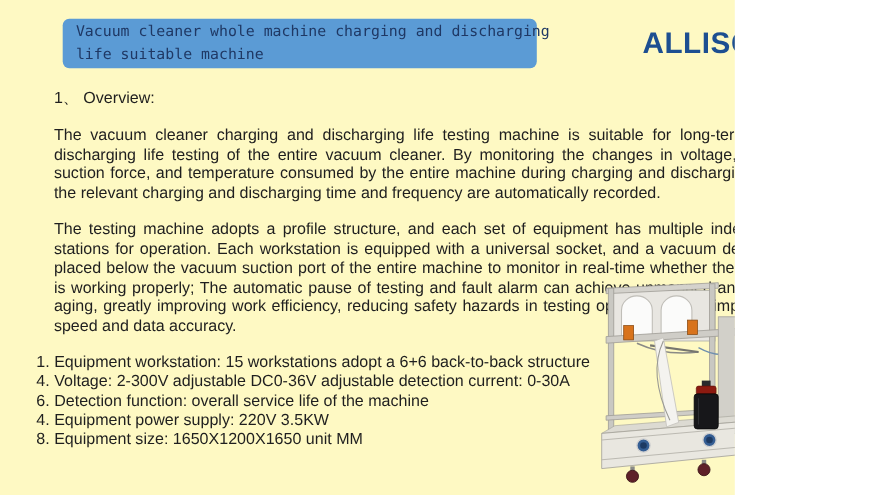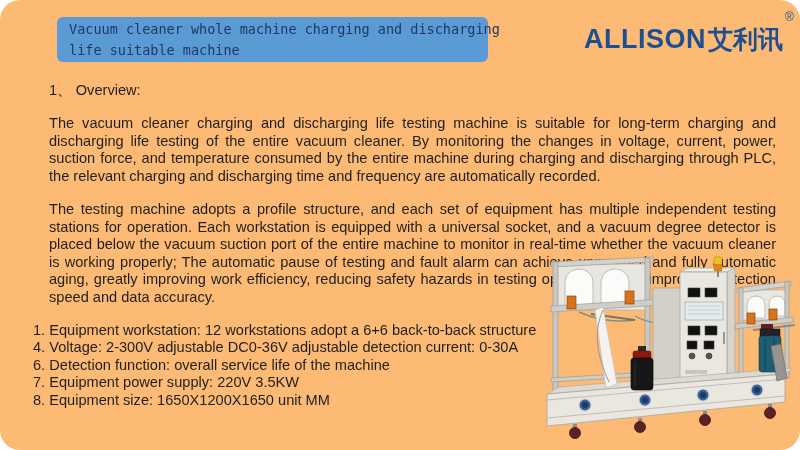--- a/index.html
+++ b/index.html
@@ -1,18 +1,18 @@
 <!DOCTYPE html>
 <html><head>
 <meta charset="utf-8">
 <style>
   html,body{margin:0;padding:0;background:#fff;}
   .page{
-    position:relative;width:800px;height:450px;background:#fdba74;overflow:hidden;
-    font-family:"Liberation Sans",sans-serif;color:#222;border-radius:20px;
+    position:relative;width:668px;height:450px;background:#fef9c3;overflow:hidden;
+    font-family:"Liberation Sans",sans-serif;color:#222;
   }
   
   .banner{
     position:absolute;left:57px;top:17px;width:431px;height:45px;
     background:#5b9bd5;border-radius:6px;box-sizing:border-box;
     padding:2px 10px 0 12px;
   }
   .banner .line{
     font-family:"DejaVu Sans Mono","Liberation Mono",monospace;
     font-size:13.5px;line-height:20.5px;color:#1f3864;white-space:nowrap;
@@ -52,24 +52,24 @@
   <div class="logo">
     <span class="latin">ALLISON</span>
     <span class="cjk">艾利讯</span>
     <span class="reg">®</span>
   </div>
 
   <div class="content">
     <p>1、 Overview:</p>
     <p class="para">The vacuum cleaner charging and discharging life testing machine is suitable for long-term charging and discharging life testing of the entire vacuum cleaner. By monitoring the changes in voltage, current, power, suction force, and temperature consumed by the entire machine during charging and discharging through PLC, the relevant charging and discharging time and frequency are automatically recorded.</p>
     <p class="para">The testing machine adopts a profile structure, and each set of equipment has multiple independent testing stations for operation. Each workstation is equipped with a universal socket, and a vacuum degree detector is placed below the vacuum suction port of the entire machine to monitor in real-time whether the vacuum cleaner is working properly; The automatic pause of testing and fault alarm can achieve unmanned and fully automatic aging, greatly improving work efficiency, reducing safety hazards in testing operations, and improving detection speed and data accuracy.</p>
-    <div class="param-line">1. Equipment workstation: 12 workstations adopt a 6+6 back-to-back structure</div>
+    <div class="param-line">1. Equipment workstation: 15 workstations adopt a 6+6 back-to-back structure</div>
     <div class="param-line">4. Voltage: 2-300V adjustable DC0-36V adjustable detection current: 0-30A</div>
     <div class="param-line">6. Detection function: overall service life of the machine</div>
-    <div class="param-line">7. Equipment power supply: 220V 3.5KW</div>
+    <div class="param-line">4. Equipment power supply: 220V 3.5KW</div>
     <div class="param-line">8. Equipment size: 1650X1200X1650 unit MM</div>
   </div>
 
   <div class="figure">
     <svg width="250" height="196" viewBox="0 0 250 196">
 
       <g>
         <rect x="10" y="14" width="95" height="46" fill="#e8e6e1" stroke="#b5b3ab" stroke-width="0.8"></rect>
         <path d="M20,56 v-24 a14,13 0 0 1 28,0 v24 z" fill="#fbfbfa" stroke="#c0beb8"></path>
         <path d="M56,54 v-22 a14,13 0 0 1 28,0 v22 z" fill="#fbfbfa" stroke="#c0beb8"></path>

